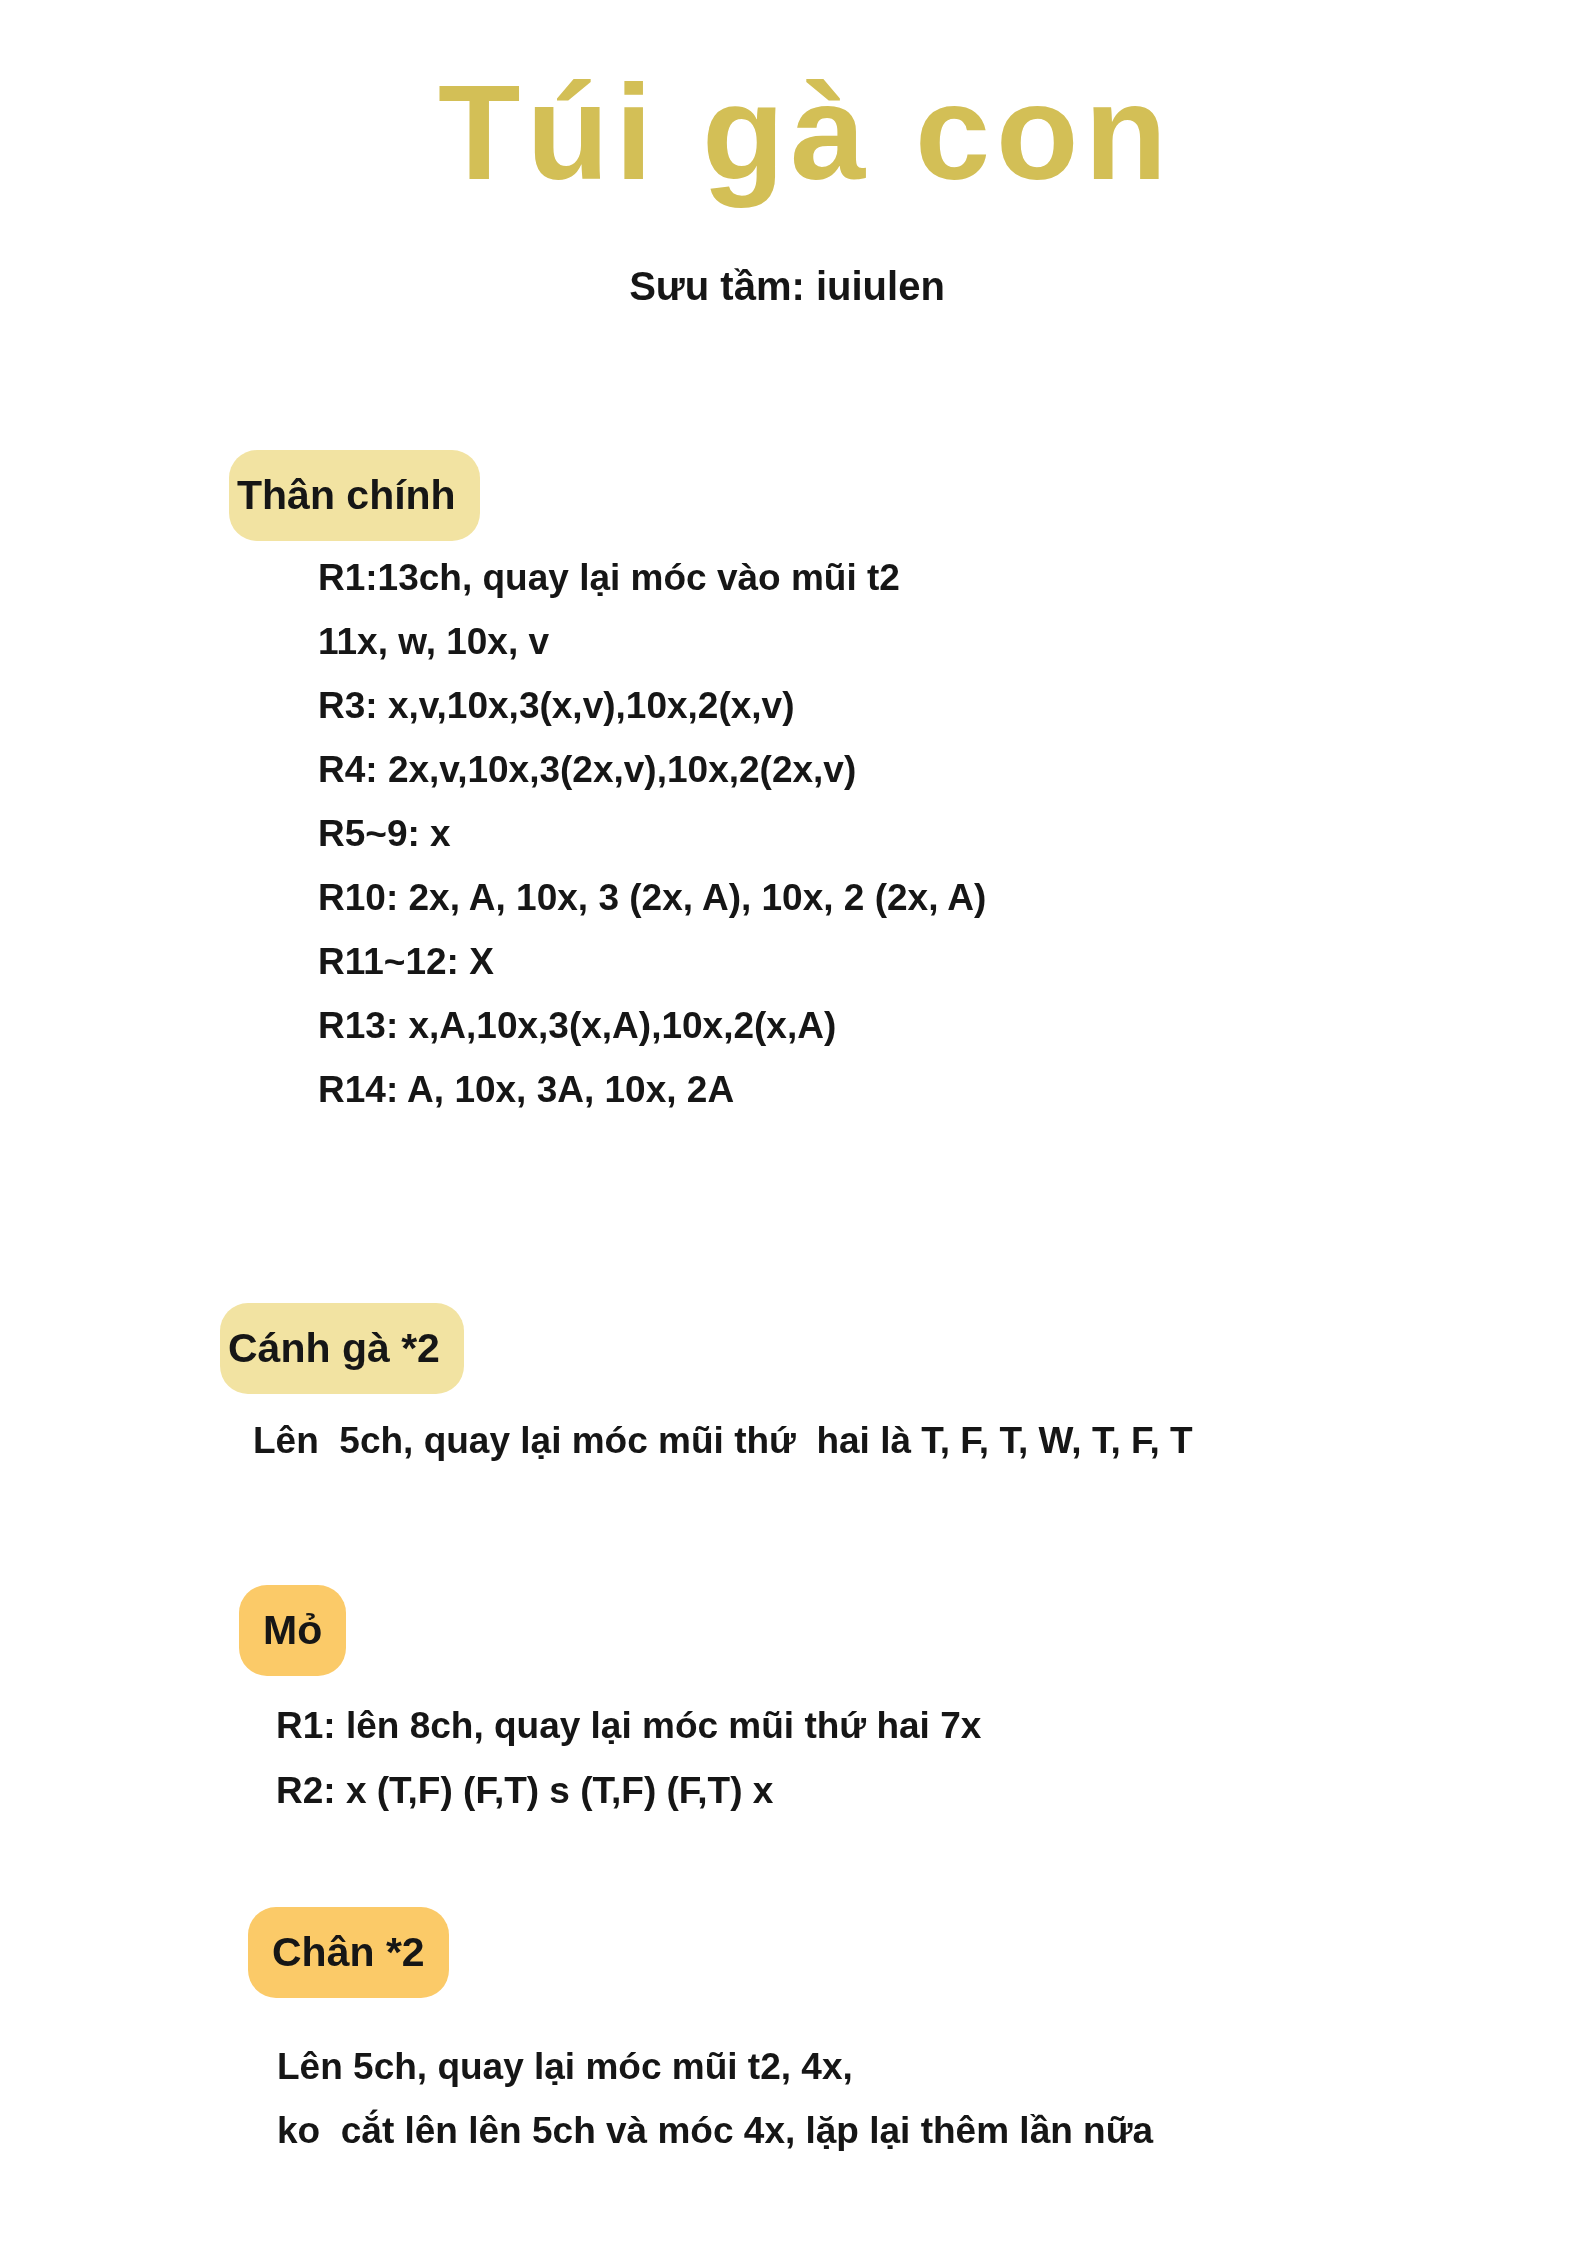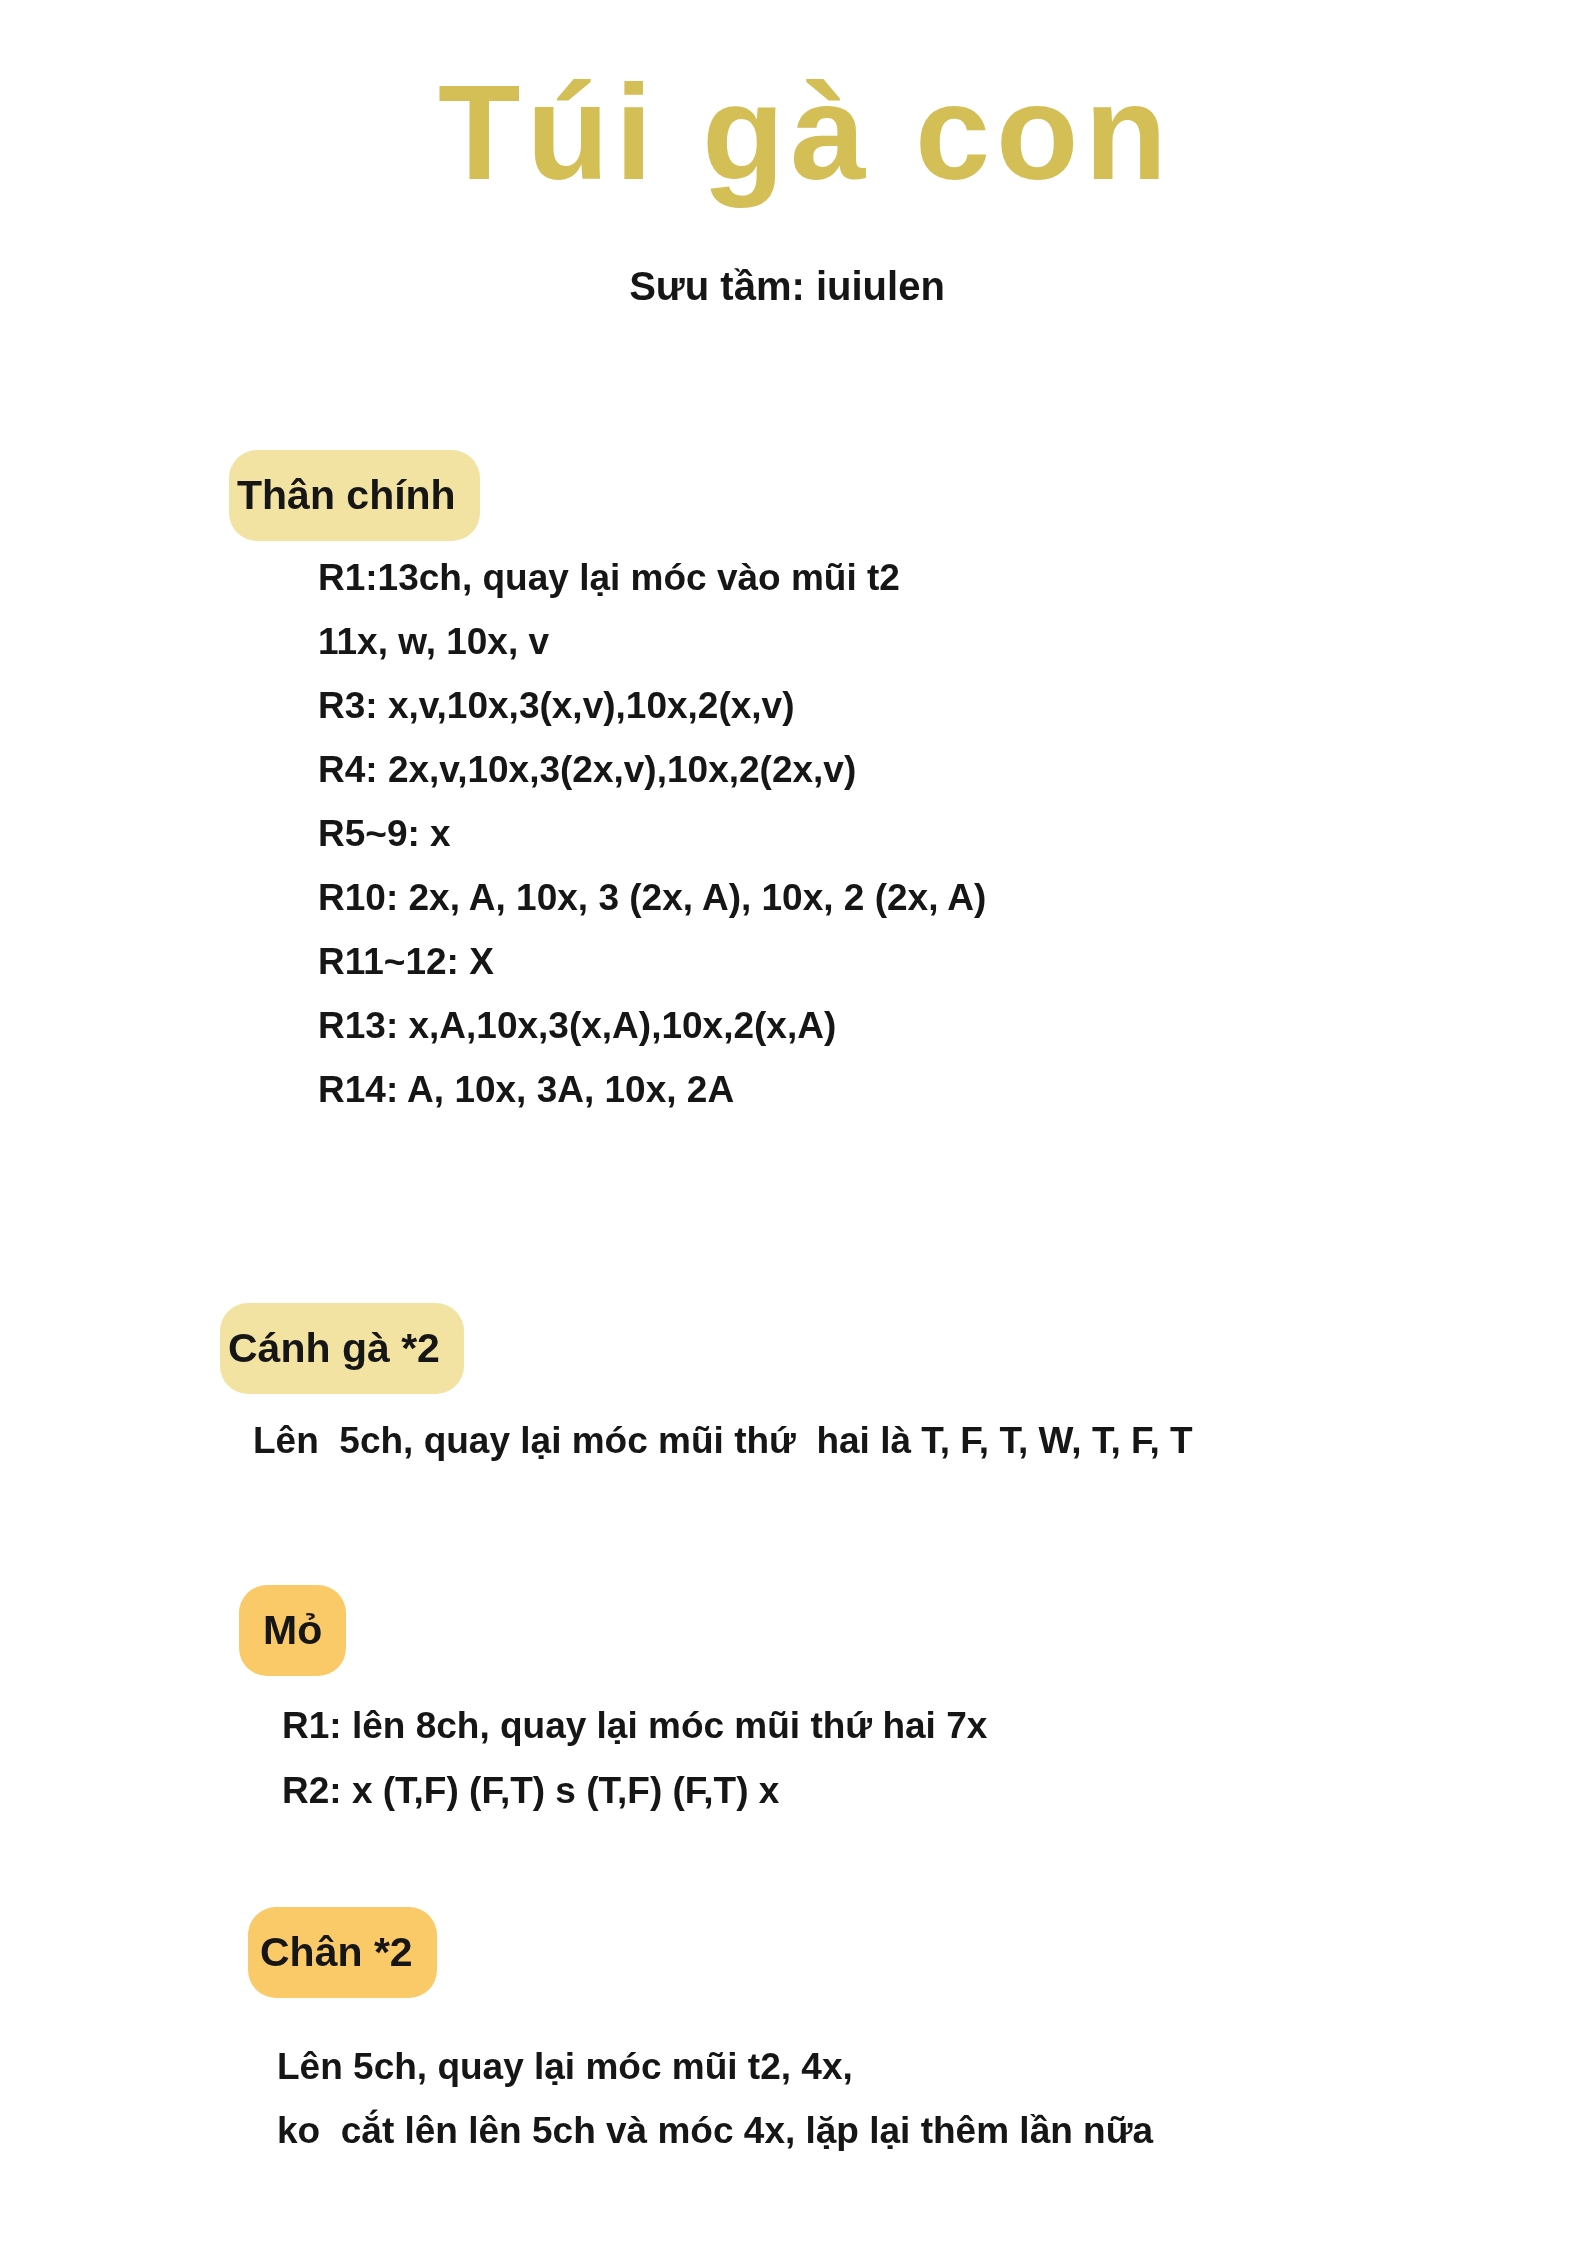--- a/index.html
+++ b/index.html
@@ -92,26 +92,26 @@
   <div class="section-header light" style="left:220px;top:1303px;">
     <span>Cánh gà *2</span>
   </div>
   <div class="lines lh64" style="left:253px;top:1409px;text-align:center;">
     <div class="pattern-line">Lên  5ch, quay lại móc mũi thứ  hai là T, F, T, W, T, F, T</div>
   </div>
 
   <div class="section-header orange" style="left:239px;top:1585px;">
     <span>Mỏ</span>
   </div>
-  <div class="lines lh65" style="left:282px;top:1693px;">
+  <div class="lines lh65" style="left:276px;top:1693px;">
     <div class="pattern-line">R1: lên 8ch, quay lại móc mũi thứ hai 7x</div>
     <div class="pattern-line">R2: x (T,F) (F,T) s (T,F) (F,T) x</div>
   </div>
 
-  <div class="section-header orange" style="left:248px;top:1907px;padding-left:12px;">
+  <div class="section-header orange" style="left:248px;top:1907px;">
     <span>Chân *2</span>
   </div>
   <div class="lines lh64" style="left:277px;top:2035px;">
     <div class="pattern-line">Lên 5ch, quay lại móc mũi t2, 4x,</div>
     <div class="pattern-line">ko  cắt lên lên 5ch và móc 4x, lặp lại thêm lần nữa</div>
   </div>
 
 </div>
 
 </body></html>

